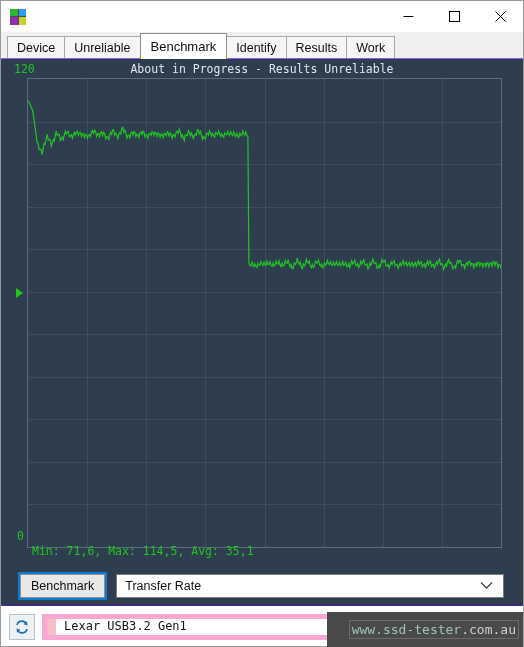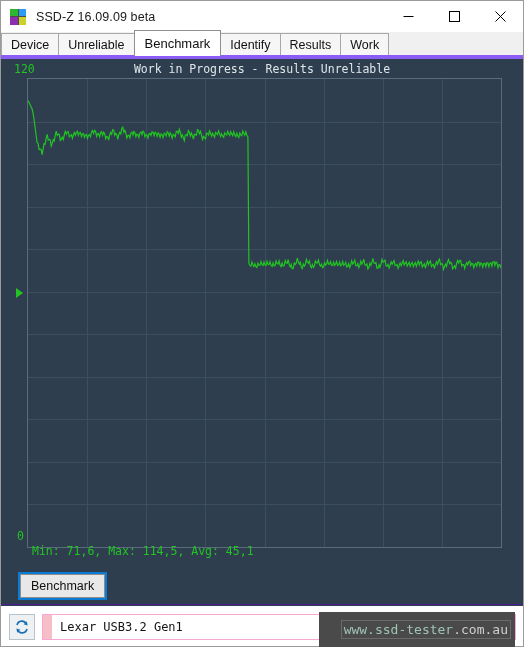--- a/index.html
+++ b/index.html
@@ -70,21 +70,22 @@
   }
   .wc svg { display: block; }
 
   
   .tabstrip {
     flex: 0 0 27px;
     height: 27px;
     background: #f0f0f0;
     display: flex;
     align-items: flex-end;
-    border-bottom: 4px solid #8b5cf6;
+    padding-left: 6px;
+    border-bottom: 1px solid #8b5cf6;
     position: relative;
     z-index: 2;
   }
   .tab {
     height: 22px;
     padding: 0 9px;
     display: flex;
     align-items: center;
     font-size: 12.5px;
     color: #101010;
@@ -242,44 +243,44 @@
     display: flex;
     align-items: center;
     justify-content: center;
   }
   .dev-field {
     flex: 1 1 auto;
     height: 26px;
     margin-left: 7px;
     margin-right: 3px;
     background: #ffffff;
-    border: 1px solid #f9a8d4;
-    display: flex;
-    align-items: center;
+    border: 5px solid #f9a8d4;
+    display: flex;
+    align-items: flex-start;
     padding-left: 0;
     overflow: hidden;
   }
   .dev-swatch {
     width: 9px;
     height: 24px;
     background: #f6bfc7;
     flex: 0 0 9px;
   }
   .dev-name {
     font-family: "DejaVu Sans Mono", monospace;
     font-size: 12px;
     color: #141414;
     margin-left: 8px;
     white-space: nowrap;
   }
 
   
   .watermark {
     position: absolute;
-    right: 8px;
+    right: 0;
     top: 5px;
     height: 35px;
     background: #4a4a4a;
     display: flex;
     align-items: center;
     padding: 15px 4px;
     width: 196px;
     justify-content: flex-end;
   }
   .wm-inner {
@@ -298,21 +299,20 @@
 
 <div class="window">
 
   <div class="titlebar">
     <div class="app-icon">
       <i class="ic1"></i>
         <i class="ic2"></i>
         <i class="ic3"></i>
         <i class="ic4"></i>
     </div>
-    <div class="title-text">SSD-Z 16.09.09 beta</div>
     <div class="wincontrols">
       <div class="wc">
         <svg width="11" height="11" viewBox="0 0 11 11">
             <line x1="0.5" y1="5.5" x2="10.5" y2="5.5" stroke="#000" stroke-width="1"></line>
           </svg>
       </div>
       <div class="wc">
         <svg width="11" height="11" viewBox="0 0 11 11">
             <rect x="0.5" y="0.5" width="10" height="10" fill="none" stroke="#000" stroke-width="1"></rect>
           </svg>
@@ -332,21 +332,21 @@
     <div class="tab selected">Benchmark</div>
     <div class="tab">Identify</div>
     <div class="tab">Results</div>
     <div class="tab">Work</div>
   </div>
 
   <div class="content">
 
     <div class="chart-wrap">
       <div class="ylabel-top">120</div>
-      <div class="chart-title">Work in Progress - Results Unreliable</div>
+      <div class="chart-title">About in Progress - Results Unreliable</div>
       <div class="ylabel-bot">0</div>
       <div class="marker"></div>
 
       <div class="plot">
         <svg id="chart-svg" width="473" height="468" viewBox="0 0 473 468">
             <line x1="59.5" y1="0" x2="59.5" y2="468" stroke="#3c4e60" stroke-width="1"></line>
             <line x1="118.5" y1="0" x2="118.5" y2="468" stroke="#3c4e60" stroke-width="1"></line>
             <line x1="177.5" y1="0" x2="177.5" y2="468" stroke="#3c4e60" stroke-width="1"></line>
             <line x1="237.5" y1="0" x2="237.5" y2="468" stroke="#3c4e60" stroke-width="1"></line>
             <line x1="296.5" y1="0" x2="296.5" y2="468" stroke="#3c4e60" stroke-width="1"></line>
@@ -359,25 +359,33 @@
             <line x1="0" y1="213.5" x2="473" y2="213.5" stroke="#3c4e60" stroke-width="1"></line>
             <line x1="0" y1="255.5" x2="473" y2="255.5" stroke="#3c4e60" stroke-width="1"></line>
             <line x1="0" y1="298.5" x2="473" y2="298.5" stroke="#3c4e60" stroke-width="1"></line>
             <line x1="0" y1="340.5" x2="473" y2="340.5" stroke="#3c4e60" stroke-width="1"></line>
             <line x1="0" y1="383.5" x2="473" y2="383.5" stroke="#3c4e60" stroke-width="1"></line>
             <line x1="0" y1="425.5" x2="473" y2="425.5" stroke="#3c4e60" stroke-width="1"></line>
             <polyline points="0.0,21.4 1.0,23.5 2.0,25.6 3.0,27.7 4.0,29.8 5.0,33.5 6.1,41.0 7.1,48.5 8.1,56.0 9.1,63.5 10.1,64.4 11.1,70.6 12.1,70.4 13.1,70.3 14.1,75.6 15.1,70.2 16.1,64.7 17.1,65.1 18.2,59.2 19.2,55.4 20.2,61.0 21.2,60.5 22.2,61.0 23.2,67.1 24.2,64.4 25.2,60.6 26.2,62.0 27.2,56.6 28.2,52.2 29.2,56.5 30.3,55.1 31.3,55.3 32.3,61.4 33.3,60.3 34.3,58.0 35.3,60.6 36.3,56.0 37.3,52.4 38.3,55.2 39.3,53.0 40.3,52.6 41.3,57.8 42.4,56.8 43.4,55.7 44.4,59.3 45.4,55.8 46.4,53.6 47.4,56.2 48.4,53.4 49.4,52.3 50.4,56.4 51.4,53.9 52.4,53.4 53.5,57.5 54.5,55.0 55.5,54.5 56.5,58.4 57.5,55.9 58.5,55.5 59.5,59.4 60.5,56.3 61.5,55.6 62.5,57.6 63.5,53.1 64.5,51.4 65.6,54.4 66.6,51.3 67.6,52.4 68.6,57.3 69.6,54.8 70.6,54.7 71.6,57.8 72.6,53.6 73.6,52.6 74.6,56.3 75.6,53.3 76.6,54.5 77.7,59.8 78.7,57.6 79.7,57.9 80.7,61.2 81.7,55.7 82.7,53.4 83.7,55.3 84.7,50.7 85.7,50.9 86.7,56.2 87.7,54.4 88.8,55.7 89.8,60.3 90.8,55.5 91.8,53.5 92.8,54.9 93.8,49.4 94.8,48.3 95.8,53.2 96.8,51.4 97.8,53.6 98.8,59.1 99.8,56.5 100.9,56.3 101.9,58.9 102.9,54.1 103.9,53.1 104.9,56.1 105.9,52.5 106.9,53.5 107.9,57.9 108.9,55.3 109.9,55.6 110.9,58.6 111.9,54.0 113.0,53.1 114.0,55.7 115.0,52.3 116.0,53.4 117.0,57.8 118.0,55.6 119.0,56.2 120.0,59.1 121.0,54.7 122.0,54.5 123.0,56.4 124.0,52.8 125.1,53.5 126.1,56.6 127.1,53.1 128.1,54.2 129.1,57.3 130.1,53.8 131.1,55.0 132.1,58.3 133.1,54.8 134.1,55.8 135.1,58.6 136.2,54.2 137.2,54.8 138.2,57.0 139.2,52.7 140.2,53.8 141.2,57.1 142.2,53.8 143.2,55.9 144.2,59.3 145.2,55.4 146.2,56.2 147.2,57.8 148.3,52.3 149.3,52.4 150.3,54.5 151.3,50.3 152.3,53.5 153.3,58.2 154.3,55.9 155.3,58.6 156.3,61.5 157.3,55.9 158.3,55.6 159.3,56.7 160.4,51.6 161.4,53.3 162.4,56.9 163.4,54.1 164.4,56.8 165.4,60.1 166.4,55.3 167.4,55.6 168.4,56.3 169.4,50.6 170.4,51.2 171.4,54.8 172.5,52.3 173.5,56.1 174.5,60.5 175.5,57.4 176.5,58.6 177.5,59.8 178.5,54.3 179.5,54.5 180.5,56.0 181.5,51.9 182.5,54.3 183.6,57.3 184.6,54.3 185.6,56.3 186.6,58.2 187.6,53.4 188.6,54.3 189.6,55.7 190.6,51.9 191.6,54.6 192.6,57.4 193.6,54.7 194.6,56.9 195.7,58.4 196.7,53.9 197.7,55.4 198.7,56.1 199.7,52.4 200.7,54.8 201.7,56.5 202.7,52.6 203.7,55.1 204.7,56.7 205.7,52.8 206.7,55.7 207.8,57.7 208.8,54.2 209.8,57.0 210.8,58.5 211.8,54.0 212.8,56.1 213.8,56.7 214.8,52.1 215.8,54.5 216.8,56.3 217.8,52.8 218.9,56.2 219.9,57.9 220.9,184.4 221.9,186.4 222.9,187.2 223.9,183.0 224.9,185.8 225.9,187.6 226.9,184.7 227.9,187.4 228.9,188.5 229.9,184.1 231.0,186.2 232.0,186.4 233.0,182.6 234.0,185.4 235.0,186.6 236.0,183.0 237.0,185.9 238.0,186.5 239.0,182.4 240.0,185.2 241.0,185.7 242.0,182.6 243.1,186.3 244.1,187.5 245.1,183.8 246.1,187.0 247.1,186.5 248.1,181.9 249.1,184.6 250.1,185.2 251.1,181.9 252.1,186.2 253.1,187.7 254.1,184.1 255.2,187.2 256.2,186.7 257.2,181.6 258.2,184.0 259.2,184.2 260.2,180.5 261.2,185.6 262.2,187.9 263.2,185.5 264.2,189.7 265.2,189.7 266.3,184.0 267.3,185.4 268.3,184.0 269.3,179.1 270.3,183.1 271.3,185.1 272.3,183.2 273.3,188.2 274.3,189.6 275.3,185.0 276.3,187.1 277.3,185.6 278.4,180.5 279.4,183.2 280.4,184.2 281.4,181.9 282.4,187.1 283.4,188.8 284.4,185.6 285.4,188.4 286.4,187.1 287.4,182.0 288.4,183.8 289.4,183.8 290.5,181.0 291.5,185.8 292.5,187.1 293.5,185.1 294.5,188.7 295.5,188.0 296.5,183.8 297.5,186.1 298.5,184.9 299.5,181.4 300.5,185.1 301.6,185.1 302.6,182.7 303.6,186.6 304.6,186.3 305.6,183.0 306.6,186.5 307.6,185.3 308.6,182.5 309.6,186.4 310.6,185.9 311.6,183.0 312.6,186.8 313.7,185.7 314.7,182.4 315.7,186.3 316.7,185.4 317.7,183.3 318.7,187.9 319.7,187.5 320.7,184.6 321.7,188.5 322.7,186.0 323.7,181.8 324.7,185.0 325.8,183.7 326.8,181.2 327.8,186.7 328.8,186.8 329.8,184.6 330.8,188.7 331.8,186.5 332.8,182.2 333.8,185.0 334.8,183.2 335.8,180.2 336.8,185.9 337.9,186.3 338.9,184.9 339.9,189.9 340.9,188.5 341.9,184.1 342.9,186.3 343.9,183.4 344.9,179.5 345.9,184.1 346.9,184.3 347.9,183.5 349.0,189.4 350.0,189.3 351.0,185.8 352.0,188.3 353.0,184.9 354.0,180.4 355.0,183.3 356.0,182.4 357.0,181.2 358.0,186.9 359.0,187.0 360.0,185.4 361.1,189.1 362.1,186.4 363.1,182.8 364.1,185.3 365.1,183.4 366.1,181.7 367.1,186.7 368.1,186.2 369.1,185.4 370.1,189.3 371.1,186.9 372.1,184.0 373.2,186.7 374.2,183.9 375.2,181.7 376.2,185.8 377.2,184.1 378.2,182.8 379.2,187.1 380.2,185.1 381.2,183.3 382.2,187.3 383.2,184.8 384.2,183.4 385.3,187.6 386.3,185.3 387.3,183.6 388.3,187.4 389.3,184.3 390.3,182.1 391.3,186.0 392.3,183.5 393.3,182.8 394.3,188.0 395.3,186.2 396.4,184.9 397.4,189.1 398.4,185.1 399.4,182.3 400.4,185.8 401.4,183.0 402.4,182.0 403.4,187.6 404.4,186.2 405.4,185.4 406.4,189.6 407.4,185.9 408.5,182.8 409.5,185.4 410.5,181.8 411.5,180.1 412.5,185.7 413.5,184.7 414.5,185.1 415.5,190.3 416.5,187.8 417.5,185.1 418.5,187.4 419.5,182.9 420.6,180.5 421.6,184.7 422.6,183.3 423.6,184.1 424.6,189.9 425.6,188.6 426.6,186.8 427.6,189.2 428.6,184.4 429.6,181.5 430.6,183.9 431.7,181.4 432.7,181.6 433.7,187.0 434.7,185.7 435.7,185.7 436.7,189.4 437.7,185.6 438.7,183.7 439.7,186.0 440.7,182.6 441.7,182.1 442.7,186.5 443.8,184.4 444.8,185.0 445.8,188.7 446.8,185.4 447.8,184.4 448.8,187.2 449.8,183.3 450.8,183.1 451.8,187.0 452.8,184.0 453.8,184.5 454.8,188.1 455.9,184.5 456.9,184.2 457.9,187.7 458.9,183.8 459.9,184.0 460.9,187.8 461.9,184.2 462.9,183.8 463.9,187.1 464.9,182.9 465.9,182.6 466.9,186.3 468.0,183.0 469.0,183.9 470.0,188.6 471.0,185.6 472.0,185.8 473.0,189.3" fill="none" stroke="#21c421" stroke-width="1.2" stroke-linejoin="miter"></polyline>
           </svg>
       </div>
 
-      <div class="stats">Min: 71,6, Max: 114,5, Avg: 45,1</div>
+      <div class="stats">Min: 71,6, Max: 114,5, Avg: 35,1</div>
     </div>
 
     <div class="controls">
       <div class="bench-btn">Benchmark</div>
+      <div class="combo">
+        <span>Transfer Rate</span>
+        <span class="chev">
+          <svg width="13" height="9" viewBox="0 0 13 9">
+              <polyline points="1,1.5 6.5,7 12,1.5" fill="none" stroke="#444" stroke-width="1.3"></polyline>
+            </svg>
+        </span>
+      </div>
     </div>
   </div>
 
   <div class="statusbar">
     <div class="refresh-btn">
       <svg width="16" height="16" viewBox="0 0 16 16">
         <path d="M3 6 A5 5 0 0 1 12.5 5.2" fill="none" stroke="#1a6fb5" stroke-width="1.6"></path>
         <polygon points="12.8,2.2 13.6,6.4 9.6,5.2" fill="#1a6fb5"></polygon>
         <path d="M13 10 A5 5 0 0 1 3.5 10.8" fill="none" stroke="#1a6fb5" stroke-width="1.6"></path>
         <polygon points="3.2,13.8 2.4,9.6 6.4,10.8" fill="#1a6fb5"></polygon>

